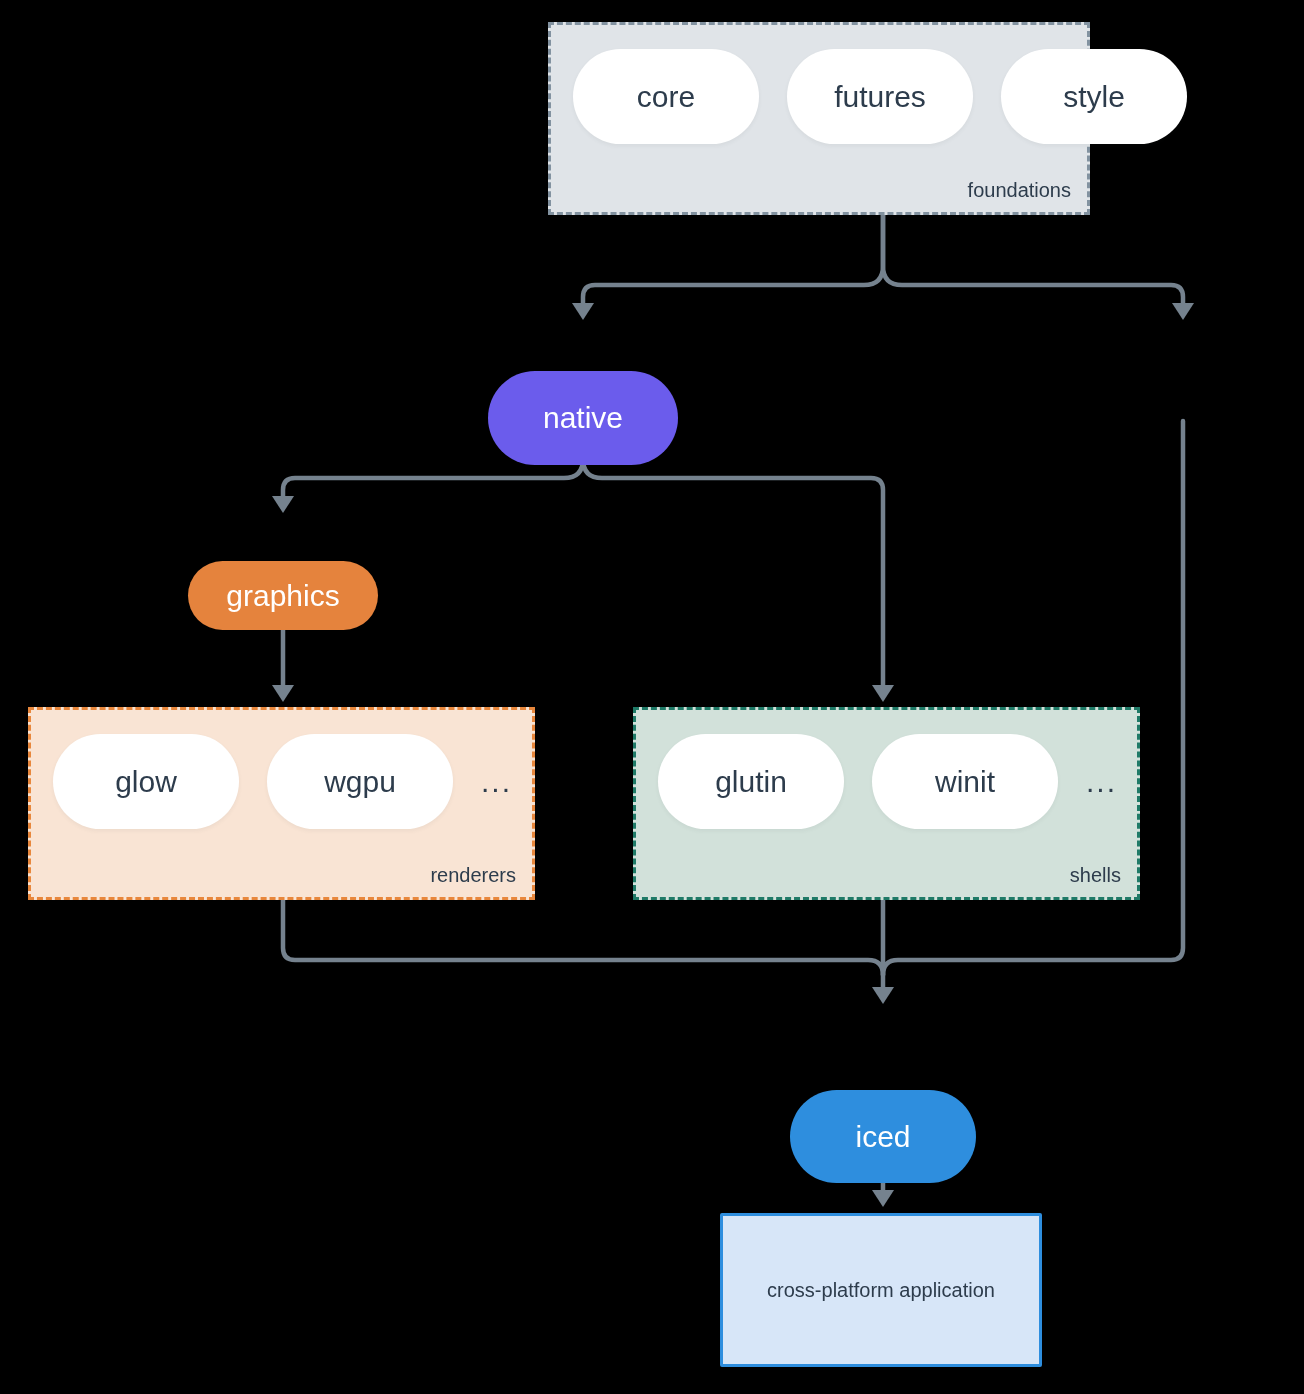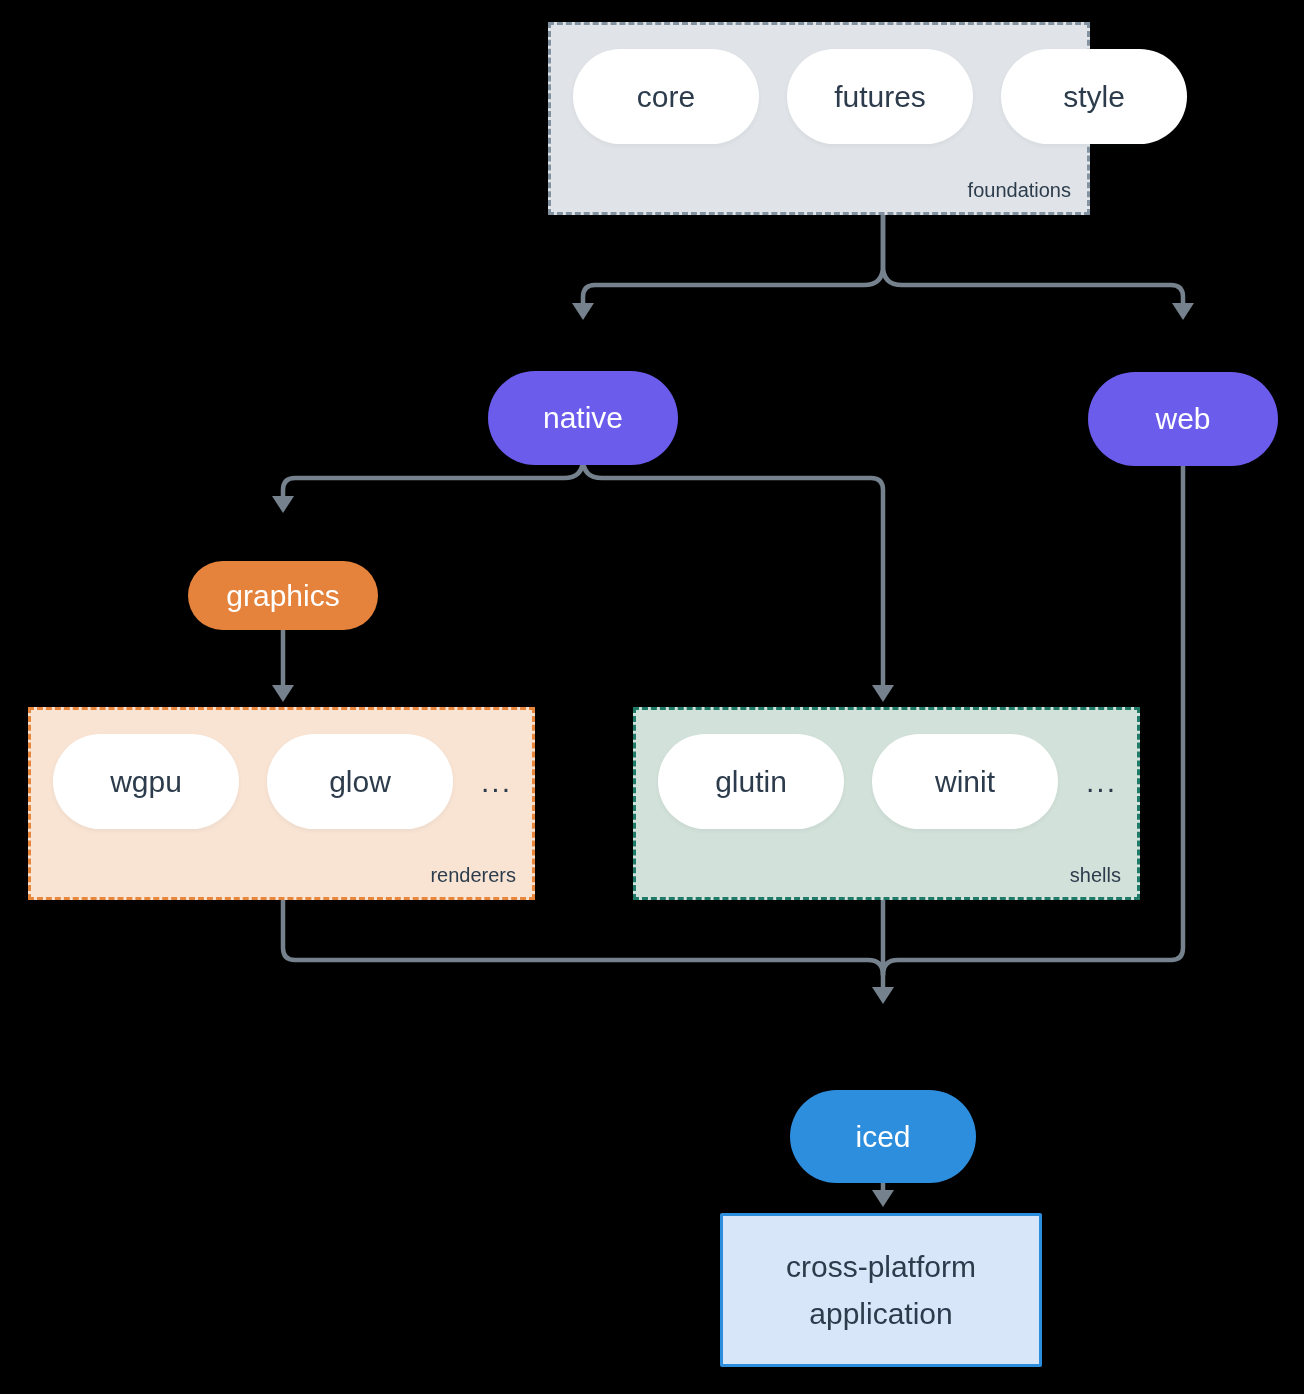--- a/index.html
+++ b/index.html
@@ -104,21 +104,21 @@
     position: absolute;
     left: 720px; top: 1213px; width: 322px; height: 154px;
     box-sizing: border-box;
     background: var(--app-bg, #d7e6f8);
     border: 3px solid var(--app-border, #2e8ede);
     border-radius: 2px;
     display: flex;
     align-items: center;
     justify-content: center;
     text-align: center;
-    font-size: 30px;
+    font-size: 20px;
     line-height: 47px;
     color: var(--text-dark, #2d3c4c);
     padding: 0 30px;
   }
 </style>
 </head>
 <body>
 
 <div class="canvas">
 
@@ -170,27 +170,26 @@
 
   <div class="group" id="foundations-box">
     <div class="row-pill">core</div>
     <div class="row-pill">futures</div>
     <div class="row-pill">style</div>
     <div class="group-label">foundations</div>
   </div>
 
   <div class="node" id="native-node">native</div>
 
-  <div class="node" id="web-node">web</div>
 
   <div class="node" id="graphics-node">graphics</div>
 
   <div class="group" id="renderers-box">
+    <div class="row-pill">glow</div>
     <div class="row-pill">wgpu</div>
-    <div class="row-pill">glow</div>
     <div class="ellipsis">...</div>
     <div class="group-label">renderers</div>
   </div>
 
   <div class="group" id="shells-box">
     <div class="row-pill">glutin</div>
     <div class="row-pill">winit</div>
     <div class="ellipsis">...</div>
     <div class="group-label">shells</div>
   </div>

